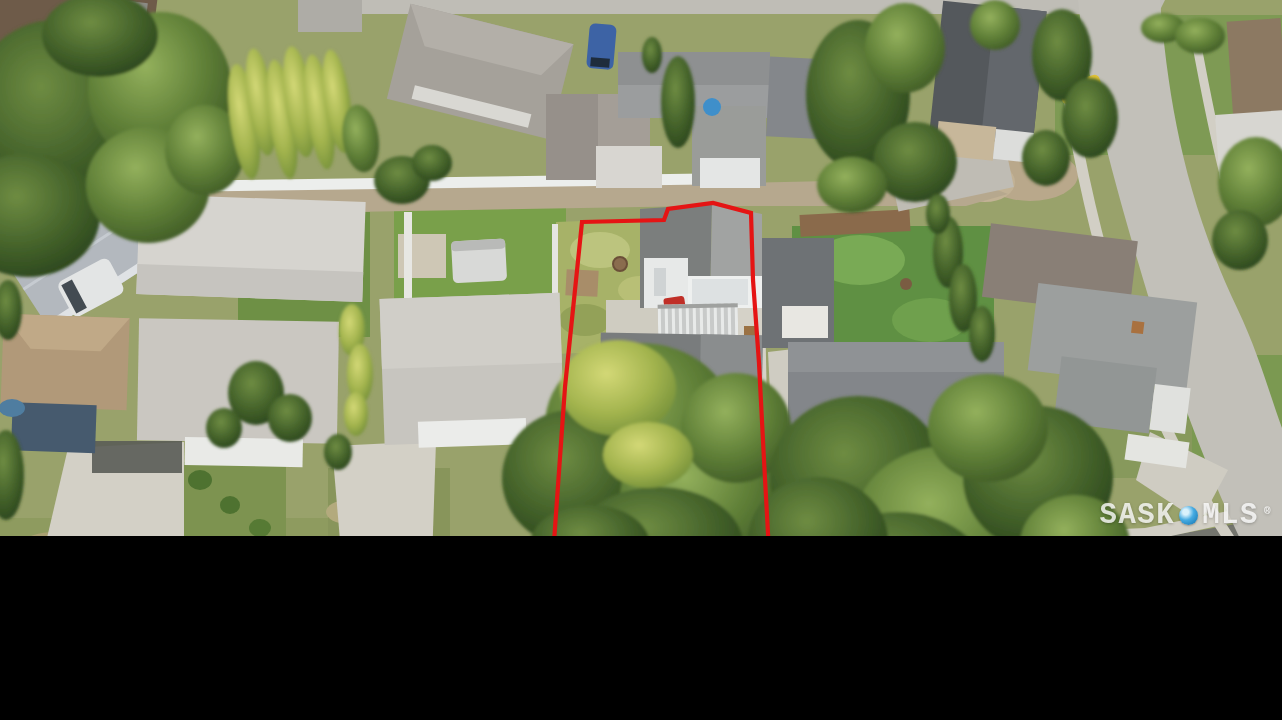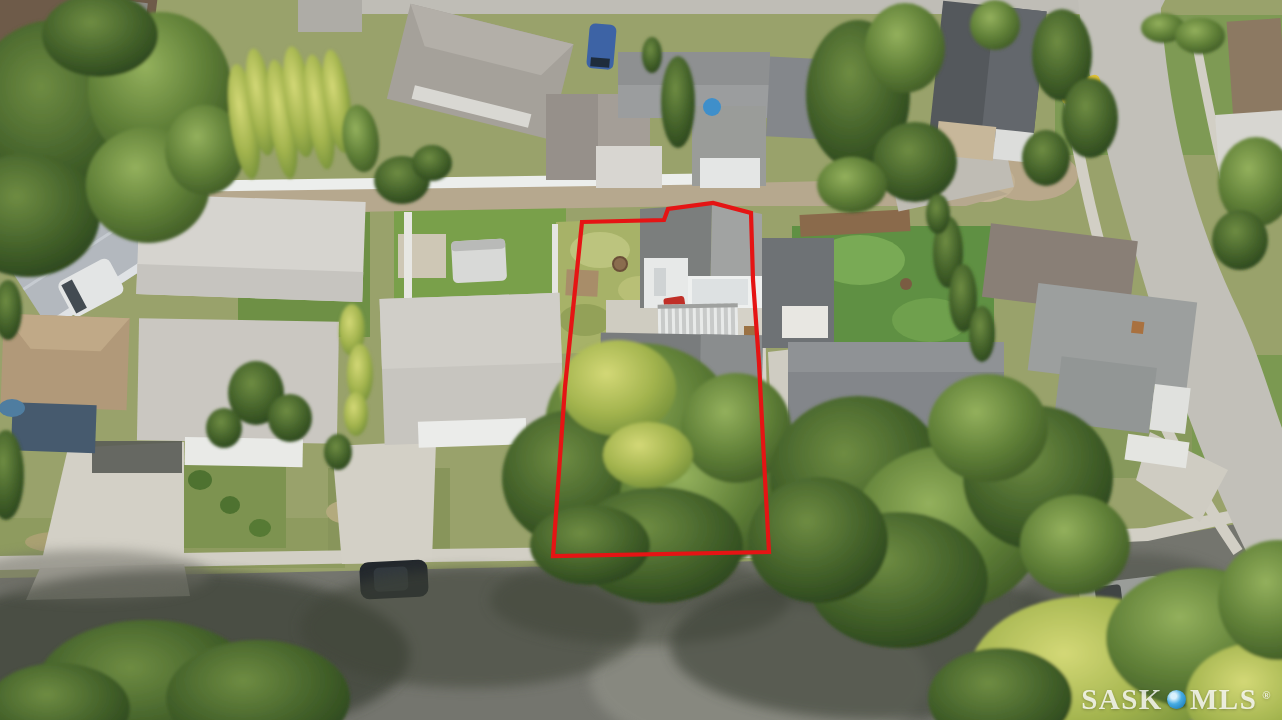--- a/index.html
+++ b/index.html
@@ -1,16 +1,16 @@
 <!DOCTYPE html>
 <html><head>
 <meta charset="utf-8">
 <style>
   html,body{margin:0;padding:0;background:#000;}
-  .stage{position:relative;width:1282px;height:720px;overflow:hidden;background:#c2410c;font-family:Liberation Serif, serif;}
+  .stage{position:relative;width:1282px;height:536px;overflow:hidden;background:#c2410c;font-family:Liberation Mono, monospace;}
   .stage svg{position:absolute;inset:0;display:block;}
   .lot-outline{fill:none;stroke:#e51414;stroke-width:4.2;stroke-linejoin:miter;}
   .watermark{position:absolute;right:10px;bottom:4px;display:flex;align-items:center;gap:4px;
     color:rgba(255,255,255,0.8);font-size:29px;font-weight:700;letter-spacing:1.5px;
     text-shadow:0 1px 3px rgba(0,0,0,0.25);user-select:none;}
   .watermark sup{font-size:11px;margin-left:1px;align-self:flex-start;line-height:2.2;}
   .mls-dot{display:inline-block;width:19px;height:19px;border-radius:50%;
     background:radial-gradient(circle at 35% 32%, #d9f1fc 0 16%, #46abe2 45%, #0e6ca9 100%);
     box-shadow:0 1px 2px rgba(0,0,0,0.3);}
 </style>

